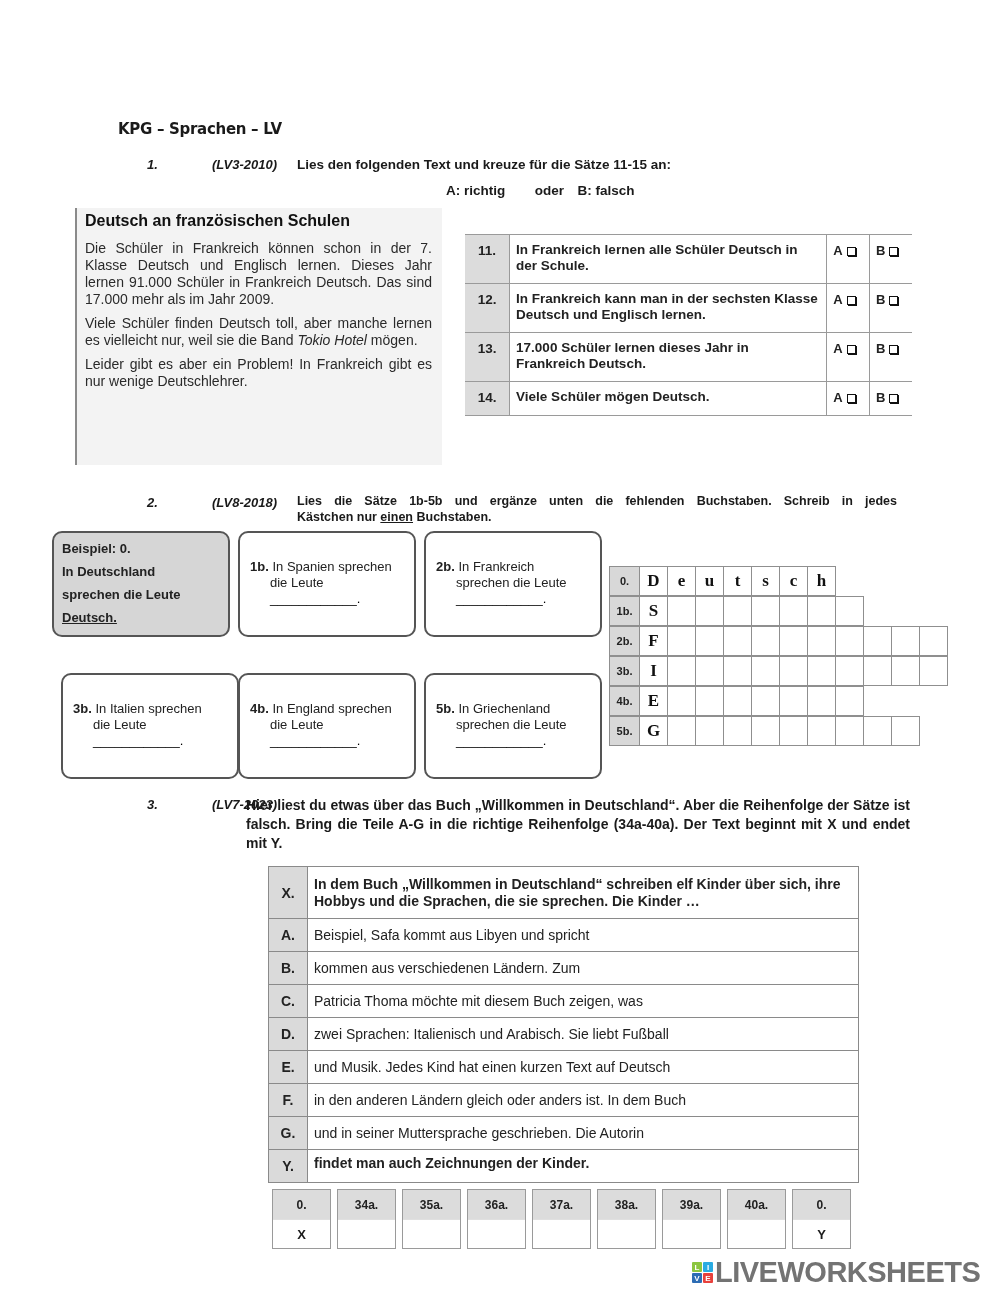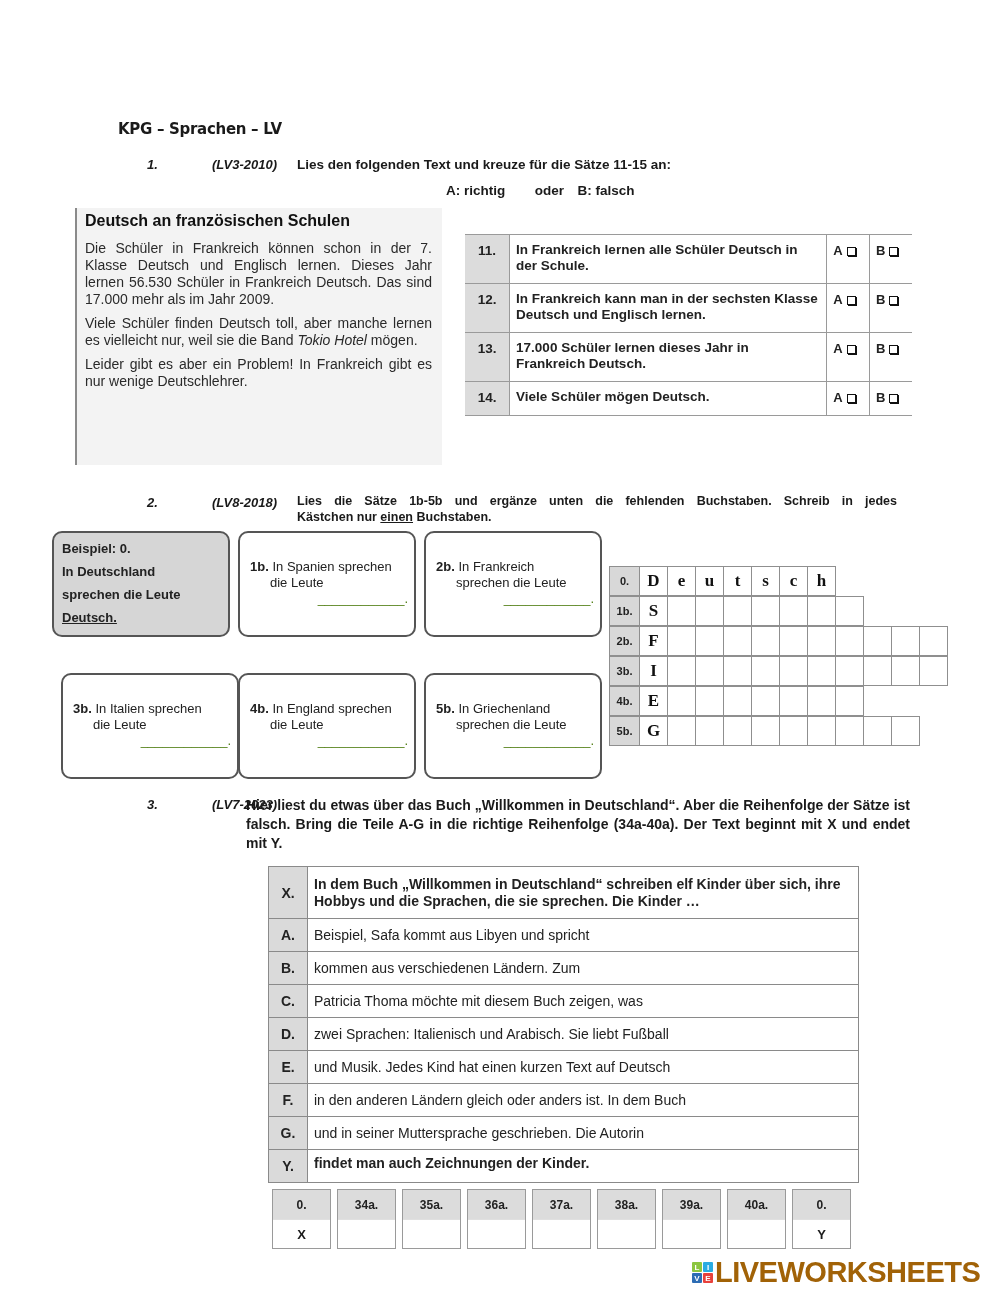--- a/index.html
+++ b/index.html
@@ -26,21 +26,21 @@
   .q-table td.txt { width: 313px; padding: 7px 6px 6px 6px; border-right: 1px solid #9a9a9a; }
   .q-table td.opt { width: 42px; font-weight: bold; padding: 8px 0 0 6px; font-size: 13px; }
   .q-table td.opt.a { border-right: 1px solid #9a9a9a; }
   .box-glyph { display: inline-block; width: 9px; height: 9px; border: 1.5px solid #111; margin-left: 4px; vertical-align: -1px; box-shadow: 1px 1px 0 #111; }
 
   
   .sent-box { width: 178px; height: 106px; border: 2px solid #555; border-radius: 10px; background: #fff; padding: 26px 6px 0 10px; font-size: 13px; line-height: 16px; color: #222; }
   .sent-box.example { background: #d6d6d6; padding: 4px 6px 0 8px; font-weight: bold; line-height: 23px; }
   .sent-box .lbl { font-weight: bold; }
   .sent-box .indent { padding-left: 20px; display: block; }
-  .sent-box .blank { display: block; padding-left: 20px; color: #4d7c0f; text-align: right; }
+  .sent-box .blank { display: block; padding-left: 20px; color: #000000; }
   .underline { text-decoration: underline; }
 
   
   .grid { left: 610px; top: 567px; }
   .grid-row { display: flex; height: 30px; }
   .grid-cell { width: 29px; height: 30px; border: 1px solid #8f8f8f; margin-left: -1px; margin-top: -1px; display: flex; align-items: center; justify-content: center; font-family: "Liberation Serif", serif; font-weight: bold; font-size: 17px; color: #111; background: #fff; }
   .grid-label { width: 31px; background: #d8d8d8; font-family: "Liberation Sans", sans-serif; font-size: 11px; color: #222; }
 
   
   .order-table { left: 268px; top: 866px; width: 591px; border-collapse: collapse; }
@@ -55,41 +55,41 @@
   
   .ans-grid { left: 272px; top: 1189px; display: flex; gap: 6px; }
   .ans-col { width: 59px; border: 1px solid #9a9a9a; }
   .ans-head { height: 29px; background: #dcdcdc; font-size: 12px; font-weight: bold; display: flex; align-items: center; justify-content: center; color: #222; }
   .ans-cell { height: 29px; background: #fff; font-size: 13px; font-weight: bold; display: flex; align-items: center; justify-content: center; border-top: 1px solid #e0e0e0; }
 
   
   .logo { left: 692px; top: 1256px; display: flex; align-items: center; }
   .logo-squares { display: grid; grid-template-columns: 10px 10px; grid-template-rows: 10px 10px; gap: 1px; margin-right: 2px; }
   .logo-sq { width: 10px; height: 10px; font-size: 8px; font-weight: bold; color: #fff; display: flex; align-items: center; justify-content: center; border-radius: 1px; }
-  .logo-text { font-size: 29px; font-weight: bold; color: #a16207; letter-spacing: -0.5px; font-family: "Liberation Sans", sans-serif; }
+  .logo-text { font-size: 29px; font-weight: bold; color: #737373; letter-spacing: -0.5px; font-family: "Liberation Sans", sans-serif; }
 </style>
 </head>
 <body>
 
 <div class="abs doc-title">KPG – Sprachen – LV</div>
 
 <div class="abs task-num" style="left:147px;top:157px;">1.</div>
 <div class="abs task-code" style="left:176px;top:157px;">(LV3-2010)</div>
 <div class="abs instr" style="left:297px;top:157px;">Lies den folgenden Text und kreuze für die Sätze 11-15 an:</div>
 <div class="abs instr" style="left:446px;top:183px;">
   <span>A: richtig</span>
   <span style="display:inline-block;width:22px;"></span>
   <span>oder</span>
   <span style="display:inline-block;width:6px;"></span>
   <span>B: falsch</span>
 </div>
 
 <div class="abs reading-box">
   <div class="reading-title">Deutsch an französischen Schulen</div>
-  <p class="reading-p">Die Schüler in Frankreich können schon in der 7. Klasse Deutsch und Englisch lernen. Dieses Jahr lernen 56.530 Schüler in Frankreich Deutsch. Das sind 17.000 mehr als im Jahr 2009.</p>
+  <p class="reading-p">Die Schüler in Frankreich können schon in der 7. Klasse Deutsch und Englisch lernen. Dieses Jahr lernen 91.000 Schüler in Frankreich Deutsch. Das sind 17.000 mehr als im Jahr 2009.</p>
   <p class="reading-p"><span>Viele Schüler finden Deutsch toll, aber manche lernen es vielleicht nur, weil sie die Band </span><i>Tokio Hotel</i><span> mögen.</span></p>
   <p class="reading-p">Leider gibt es aber ein Problem! In Frankreich gibt es nur wenige Deutschlehrer.</p>
 </div>
 
 <table class="abs q-table">
   <tbody>
       <tr style="height:49px;">
     <td class="num">11.</td>
     <td class="txt">In Frankreich lernen alle Schüler Deutsch in der Schule.</td>
     <td class="opt a"><span>A</span><span class="box-glyph"></span></td>

